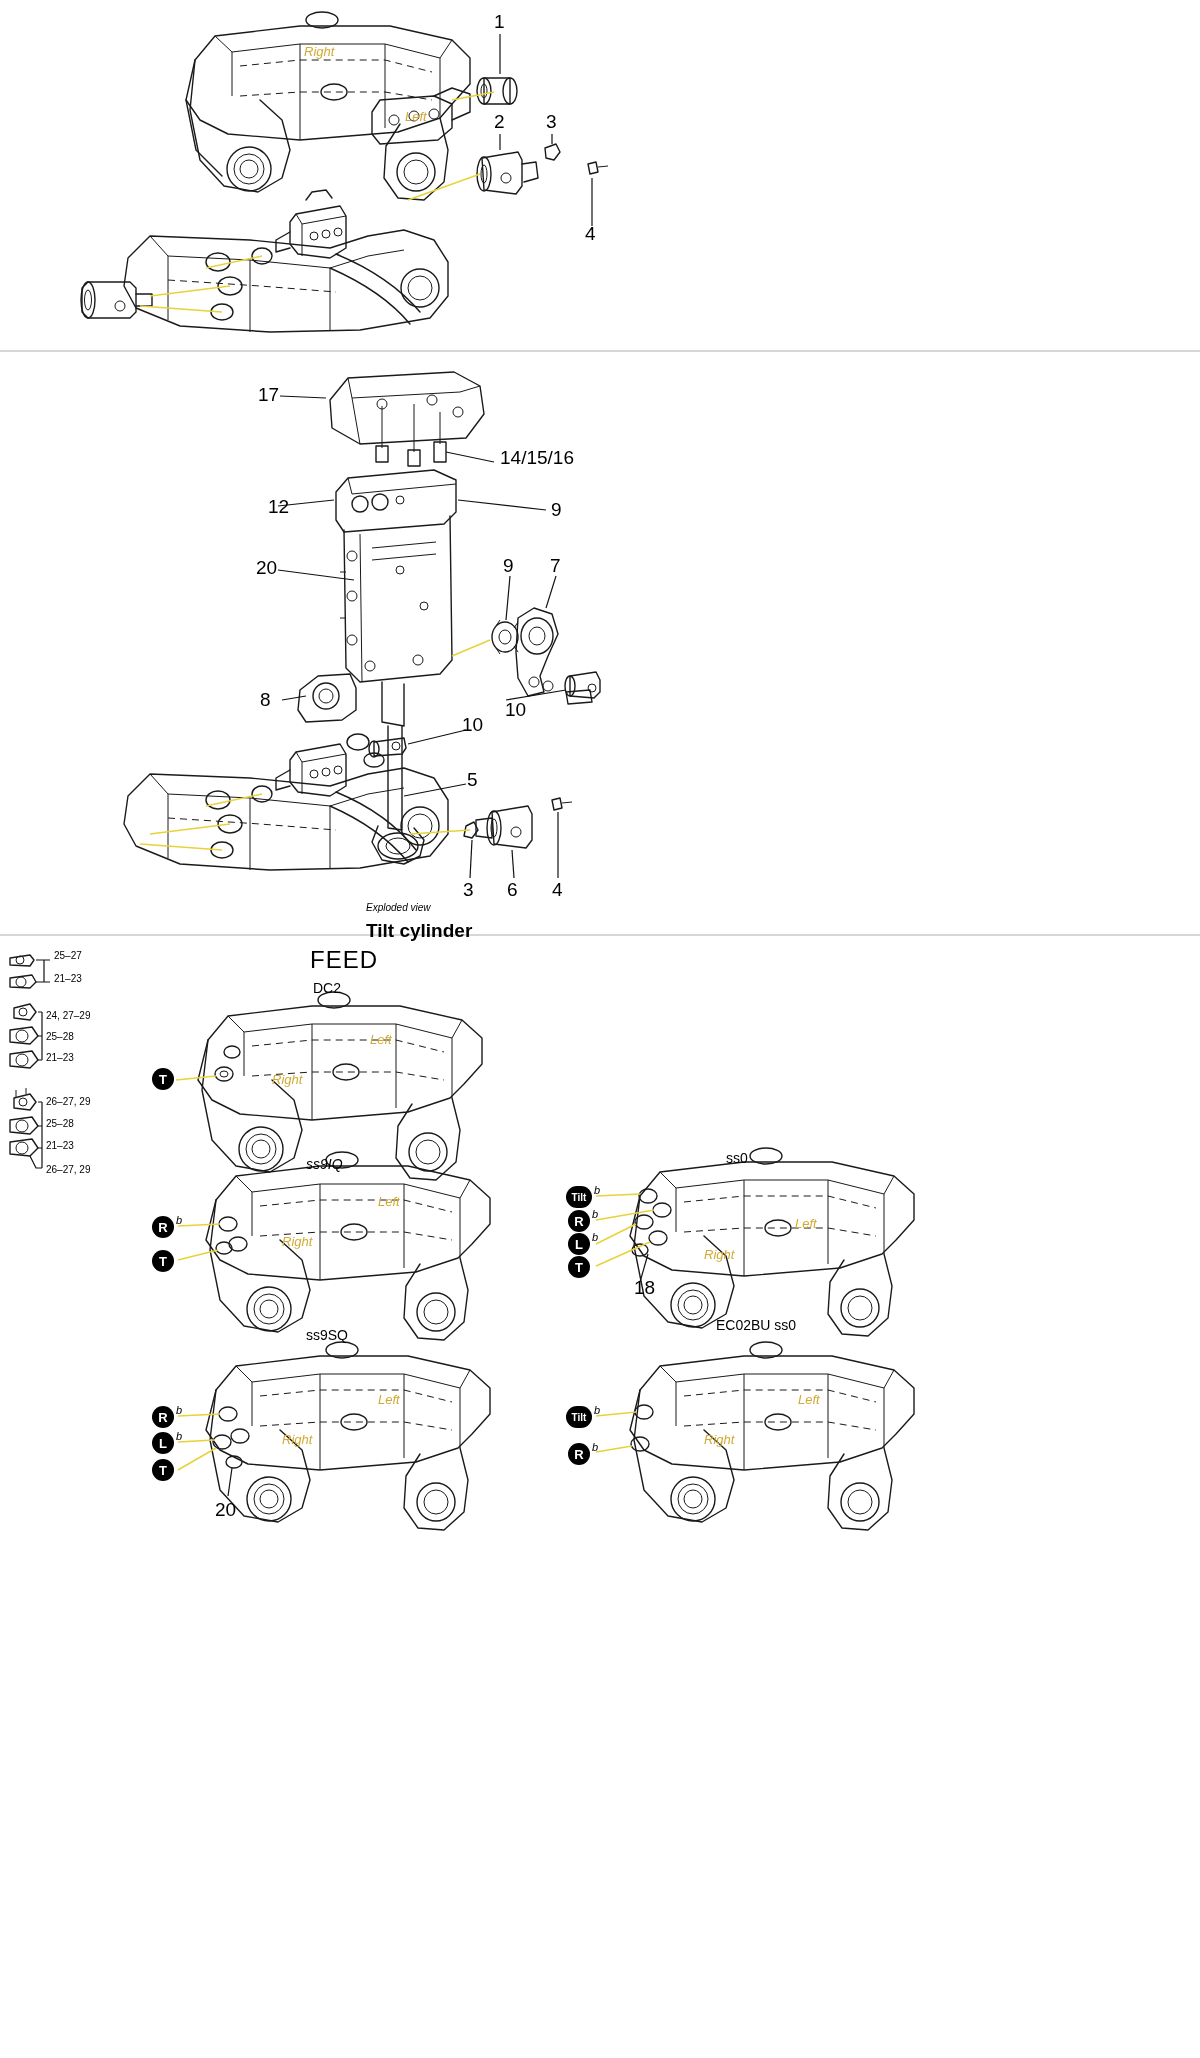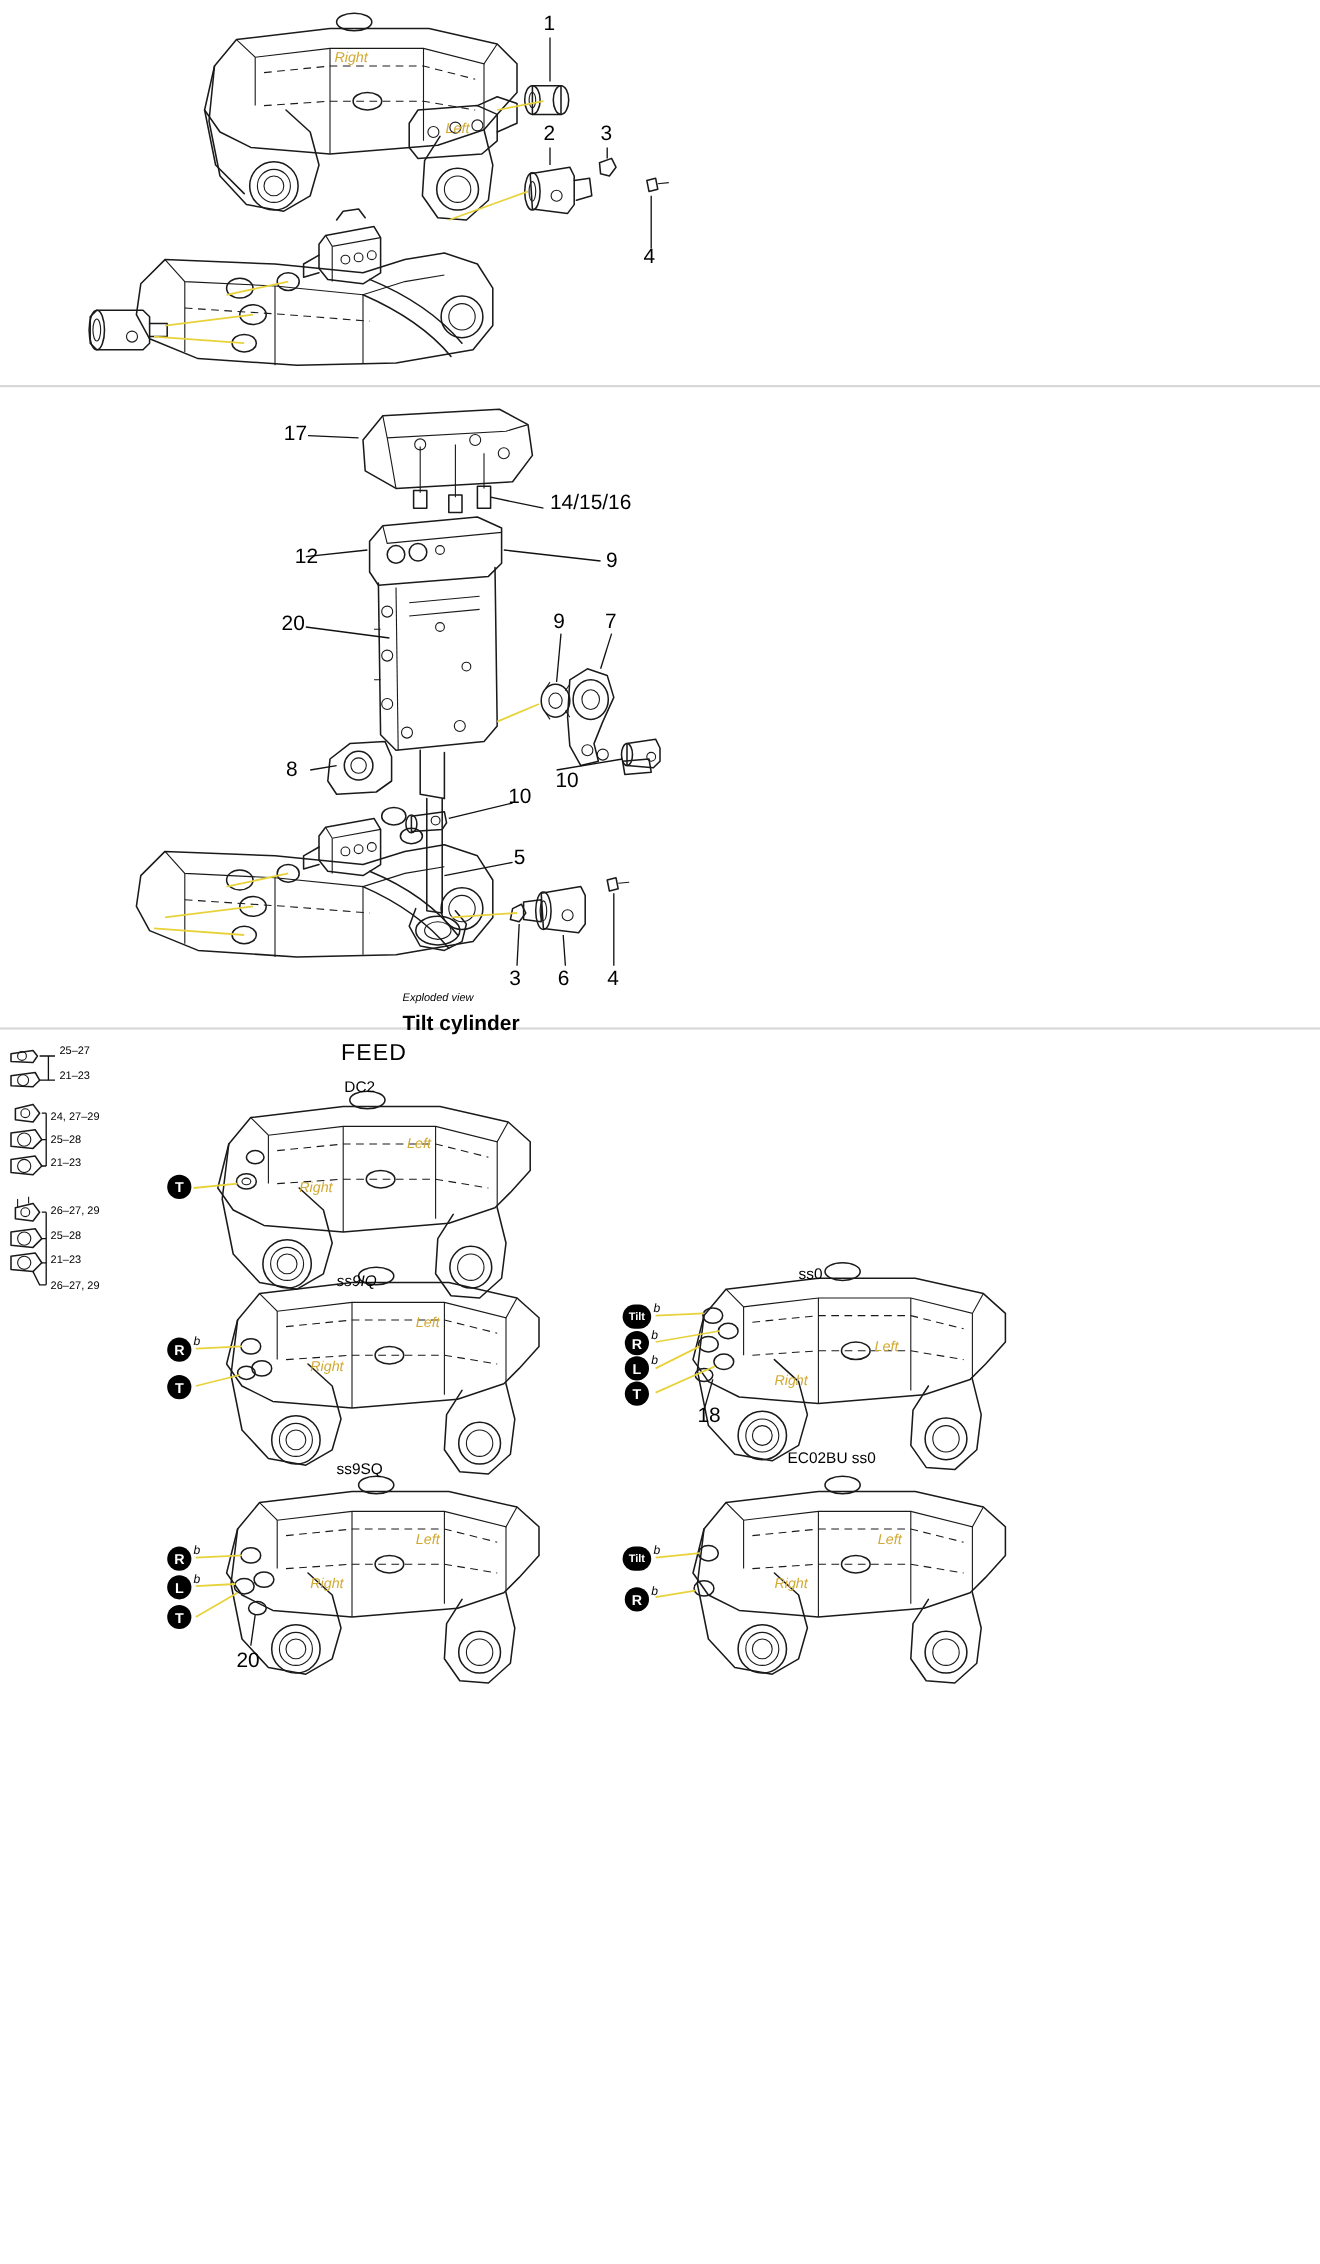--- a/index.html
+++ b/index.html
@@ -50,21 +50,21 @@
   }
   .side-lbl {
     position: absolute;
     font-size: 13px;
     font-style: italic;
     color: #d2aa33;
     white-space: nowrap;
   }
   .feed-title {
     position: absolute;
-    font-size: 21px;
+    font-size: 24px;
     letter-spacing: 1px;
     white-space: nowrap;
   }
   .port-badge {
     position: absolute;
     width: 22px;
     height: 22px;
     border-radius: 50%;
     background: #000;
     color: #fff;

